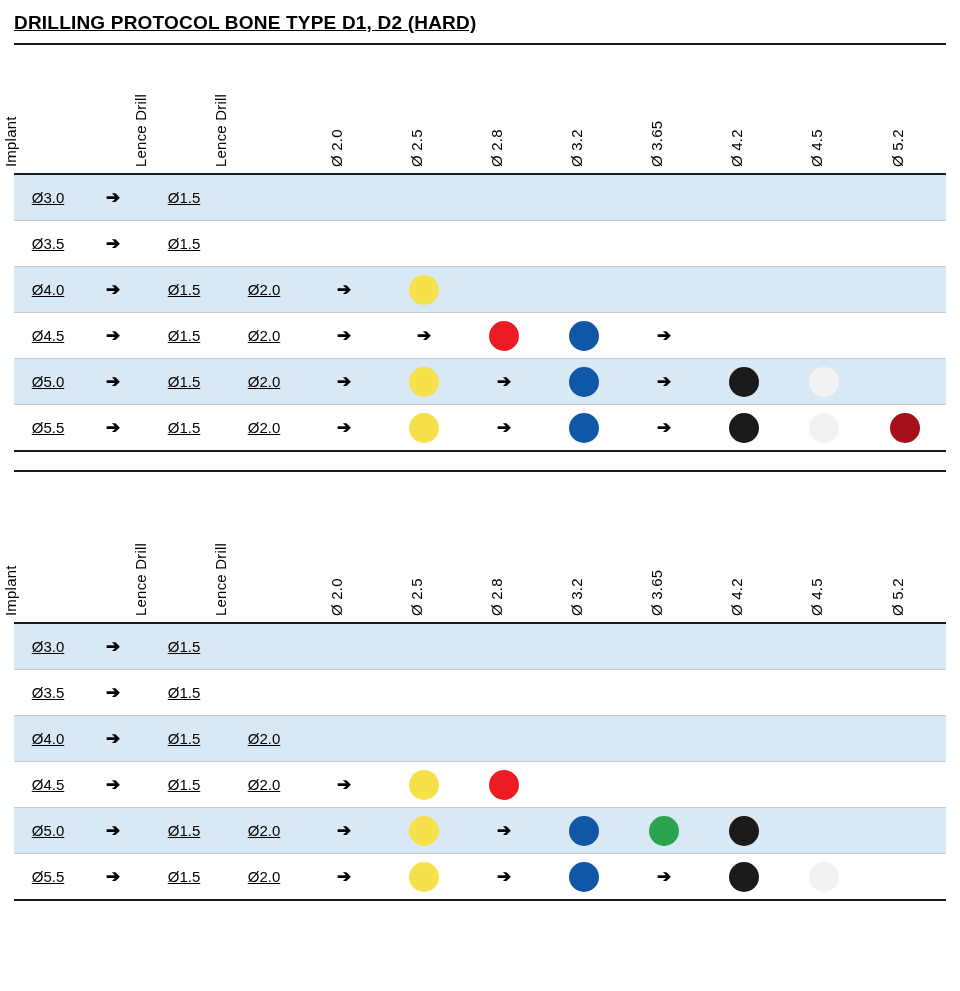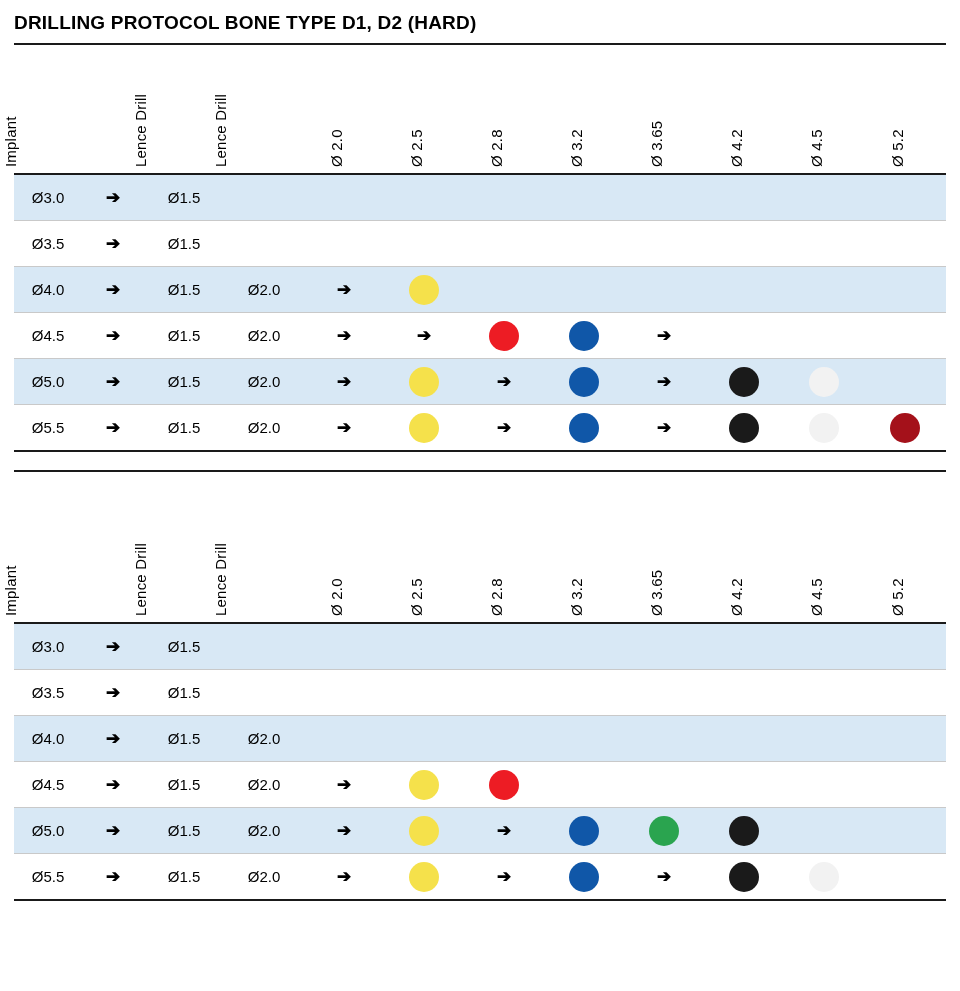--- a/index.html
+++ b/index.html
@@ -10,20 +10,21 @@
   body {
     width: 960px;
     height: 991px;
     font-family: "Liberation Sans", sans-serif;
     color: #000000;
     overflow: hidden;
   }
   .page {
     width: 960px;
     position: relative;
+    text-decoration: underline;
   }
 
   .section {
     width: 960px;
   }
 
   .section-title {
     font-size: 19px;
     font-weight: bold;
     letter-spacing: 0.2px;

